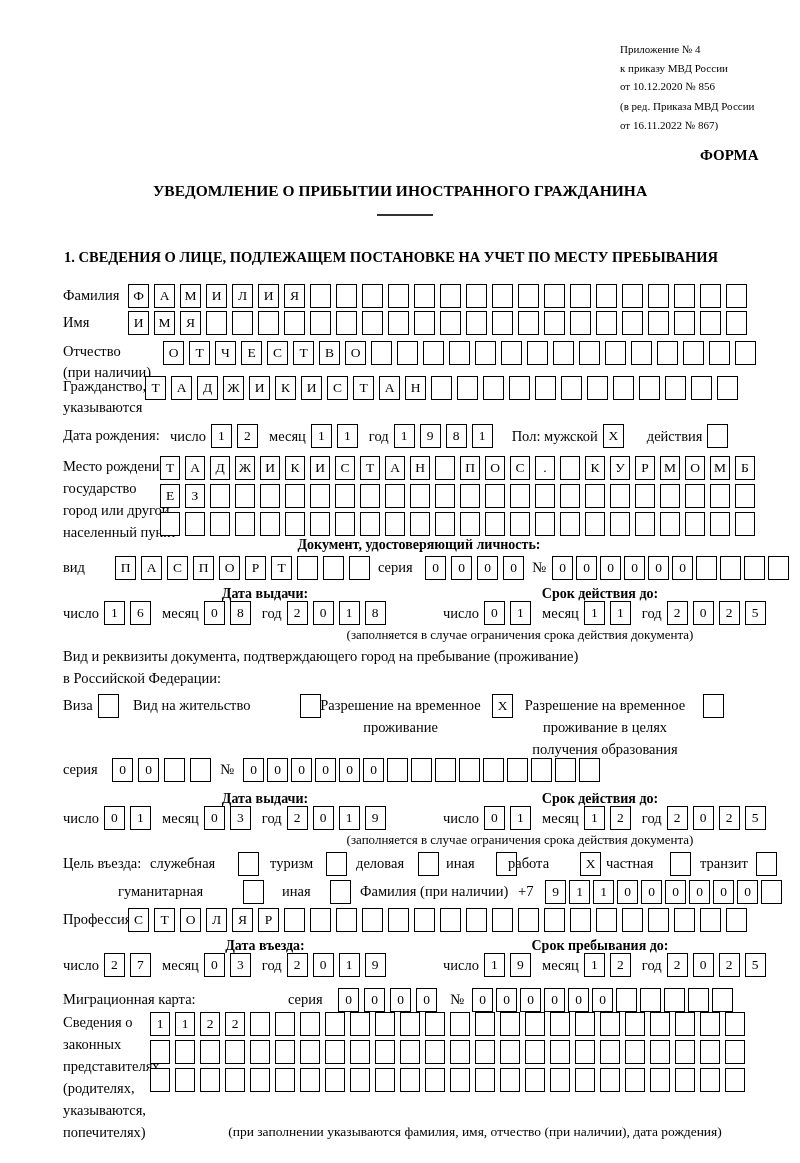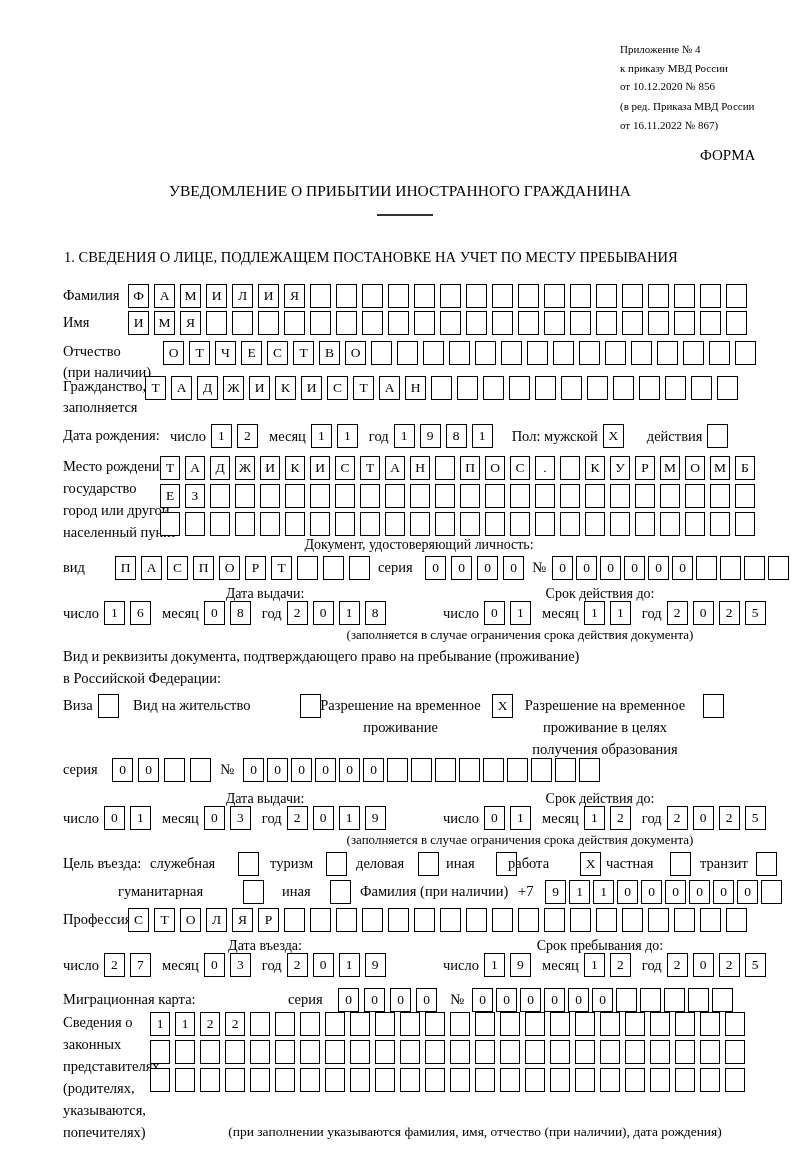--- a/index.html
+++ b/index.html
@@ -2,21 +2,21 @@
 <html><head>
 <meta charset="utf-8">
 <style>
   html,body{margin:0;padding:0}
   body{width:800px;height:1163px;position:relative;background:#fff;color:#000;
        font-family:"Liberation Serif",serif;overflow:hidden}
   .abs{position:absolute}
   .lbl{font-size:14.5px;white-space:nowrap}
   .sm{font-size:13px}
   .xs{font-size:13.5px}
-  .b{font-weight:normal}
+  .b{font-weight:bold}
   .ctr{text-align:center}
   .cells{display:flex;gap:5px}
   .gap3{gap:3px}
   .cell{flex:0 0 auto;width:21px;height:24px;border:1.7px solid #000;box-sizing:border-box;
         display:flex;align-items:center;justify-content:center;font-size:13.5px;line-height:1;background:#fff}
   .tight .cell{width:20px}
   .dg{display:flex;align-items:center}
   .dg .lbl{margin-right:5px}
   .dg .cells{margin-right:11px}
   .uline{display:inline-block;width:56px;height:2px;background:#333;margin-left:10px;vertical-align:2px}
@@ -120,21 +120,21 @@
     <span class="cell"></span>
     <span class="cell"></span>
     <span class="cell"></span>
     <span class="cell"></span>
     <span class="cell"></span>
     <span class="cell"></span>
     <span class="cell"></span>
   </div>
 
 <div class="abs lbl" style="left:63px;top:378px">Гражданство,</div>
-<div class="abs lbl" style="left:63px;top:399px">заполняется</div>
+<div class="abs lbl" style="left:63px;top:399px">указываются</div>
 <div class="abs cells" style="left:145px;top:376px">
     <span class="cell">Т</span>
     <span class="cell">А</span>
     <span class="cell">Д</span>
     <span class="cell">Ж</span>
     <span class="cell">И</span>
     <span class="cell">К</span>
     <span class="cell">И</span>
     <span class="cell">С</span>
     <span class="cell">Т</span>
@@ -336,21 +336,21 @@
   <span class="lbl">год</span>
   <span class="cells">
       <span class="cell">2</span>
       <span class="cell">0</span>
       <span class="cell">2</span>
       <span class="cell">5</span>
     </span>
 </div>
 <div class="abs sm ctr" style="left:285px;top:627px;width:470px">(заполняется в случае ограничения срока действия документа)</div>
 
-<div class="abs lbl" style="left:63px;top:648px">Вид и реквизиты документа, подтверждающего право на пребывание (проживание)</div>
+<div class="abs lbl" style="left:63px;top:648px">Вид и реквизиты документа, подтверждающего город на пребывание (проживание)</div>
 <div class="abs lbl" style="left:63px;top:670px">в Российской Федерации:</div>
 
 <div class="abs lbl" style="left:63px;top:697px">Виза</div>
 <div class="abs cells" style="left:98px;top:694px">
     <span class="cell"></span>
   </div>
 <div class="abs lbl" style="left:133px;top:697px">Вид на жительство</div>
 <div class="abs cells" style="left:300px;top:694px">
     <span class="cell"></span>
   </div>

